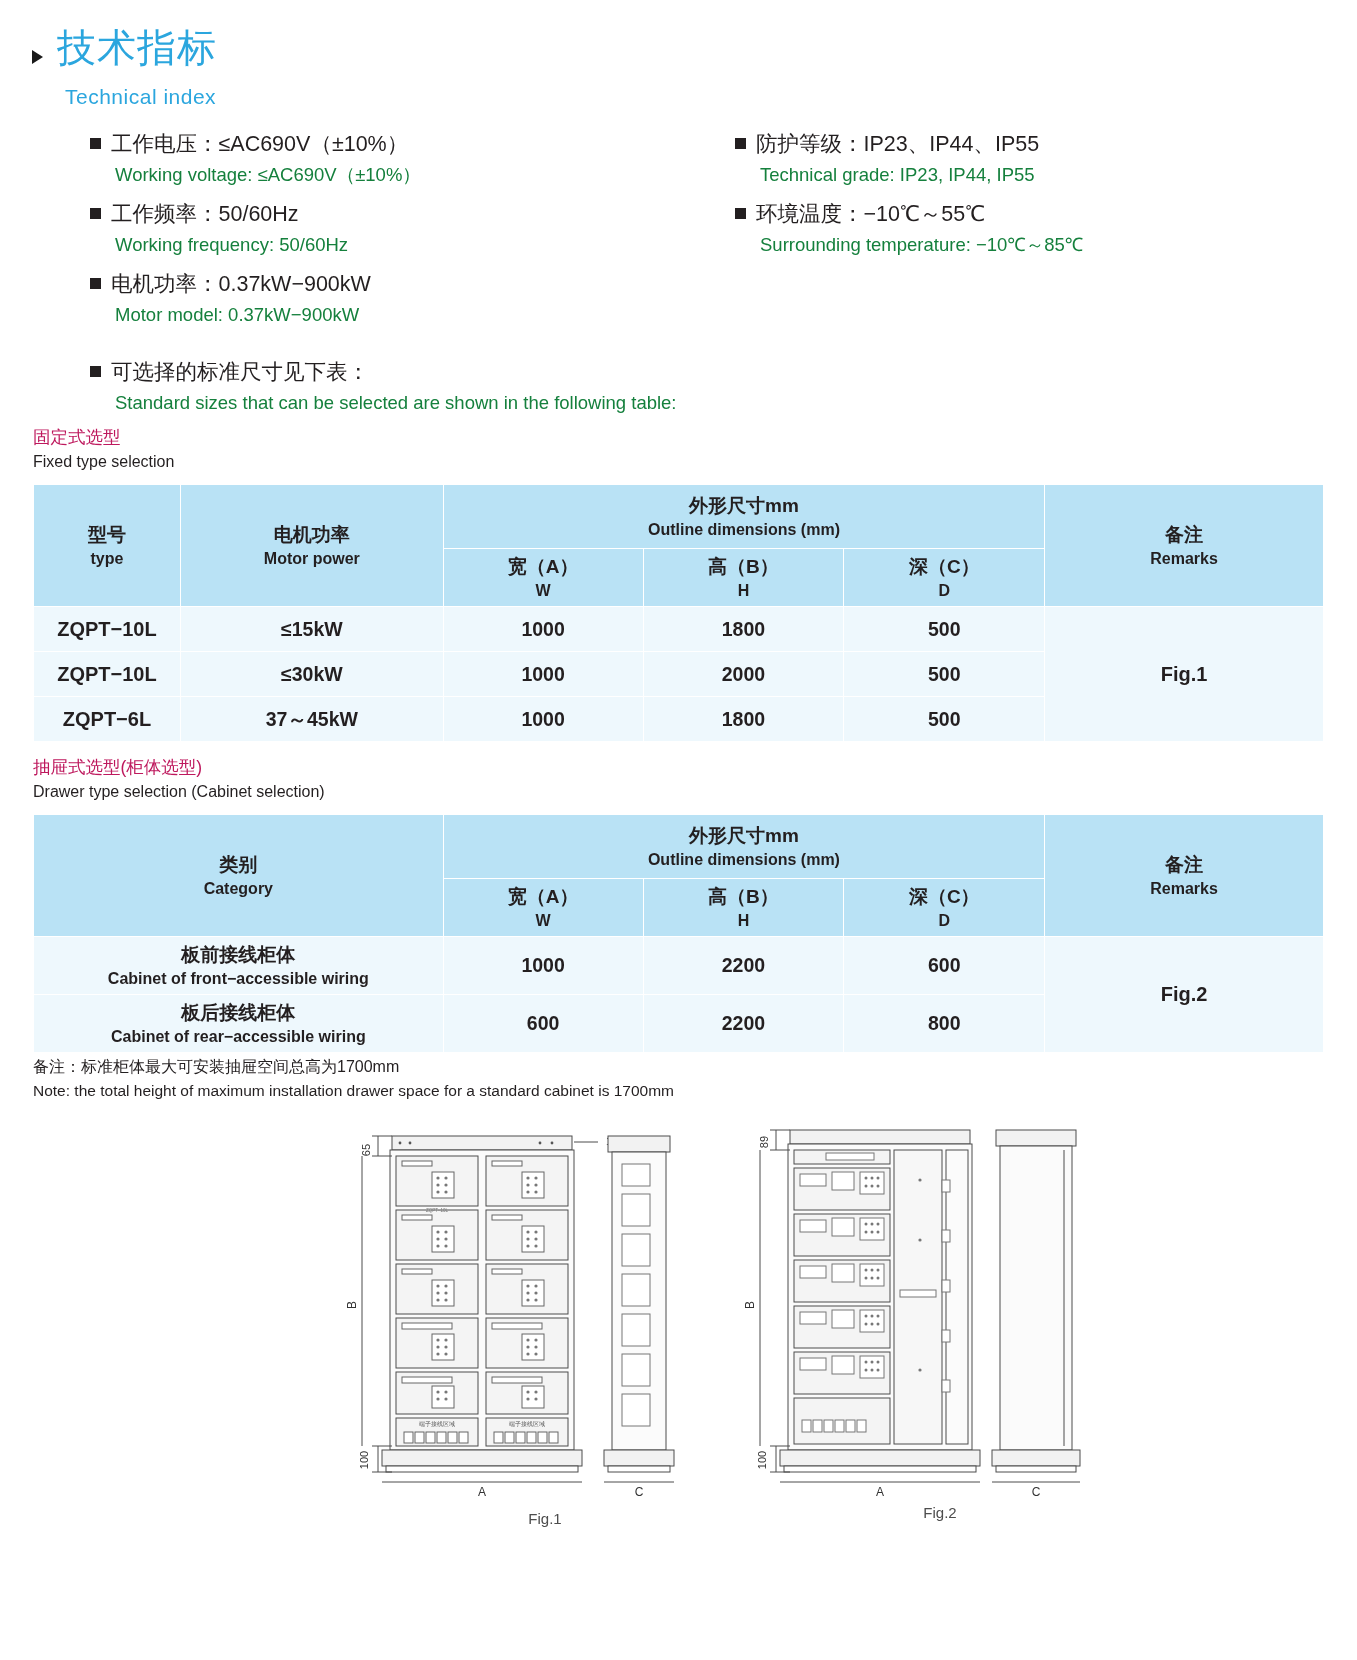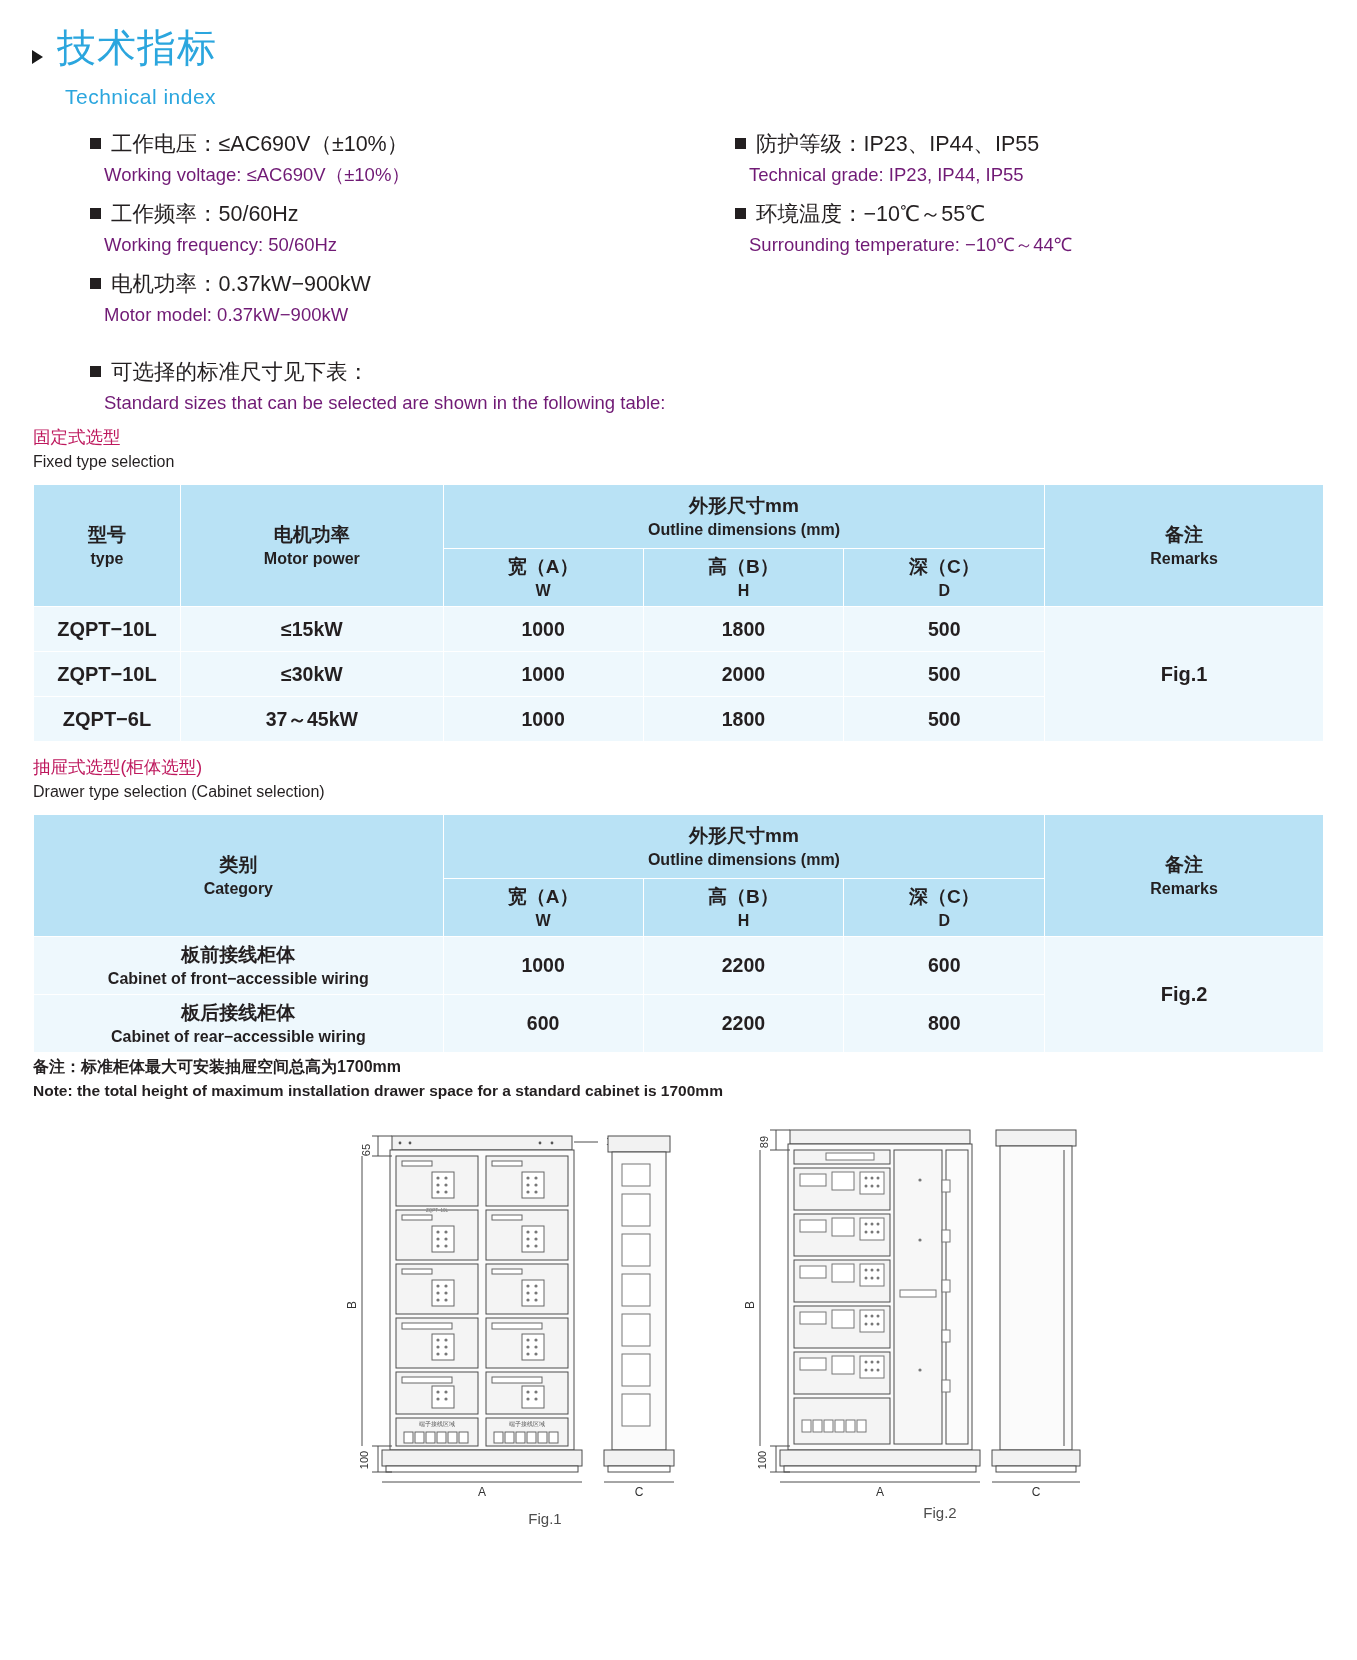--- a/index.html
+++ b/index.html
@@ -21,21 +21,21 @@
   .title-en { position:absolute; left:65px; top:85px; font-size:21px; color:#2ba6de; letter-spacing:0.5px; }
 
   
   .specs { position:absolute; left:0; top:128px; width:1357px; }
   .spec-col { position:absolute; }
   .col-left { left:90px; width:620px; }
   .col-right { left:735px; width:600px; }
   .spec-item { margin-bottom:8px; }
   .spec-cn { font-size:21.5px; color:#231f20; line-height:1.5; display:flex; align-items:flex-start; }
   .bullet { display:inline-block; width:11px; height:11px; background:#231f20; margin-right:10px; margin-top:10px; flex:none; }
-  .spec-en { font-size:18.5px; color:#701a75; margin-left:14px; line-height:1.6; }
+  .spec-en { font-size:18.5px; color:#15803d; margin-left:25px; line-height:1.6; }
 
   .spec-wide { position:absolute; left:90px; top:228px; width:900px; }
 
   
   .cap { position:absolute; left:33px; }
   .cap-cn { font-size:17.5px; color:#be185d; line-height:1.45; }
   .cap-en { font-size:16px; color:#231f20; line-height:1.45; }
 
   
   table { border-collapse:collapse; position:absolute; left:33px; width:1291px; }
@@ -99,21 +99,21 @@
           <span class="bullet"></span>
           <span>防护等级：IP23、IP44、IP55</span>
         </div>
         <div class="spec-en">Technical grade: IP23, IP44, IP55</div>
       </div>
       <div class="spec-item">
         <div class="spec-cn">
           <span class="bullet"></span>
           <span>环境温度：−10℃～55℃</span>
         </div>
-        <div class="spec-en">Surrounding temperature: −10℃～44℃</div>
+        <div class="spec-en">Surrounding temperature: −10℃～85℃</div>
       </div>
     </div>
 
     <div class="spec-wide">
       <div class="spec-cn">
         <span class="bullet"></span>
         <span>可选择的标准尺寸见下表：</span>
       </div>
       <div class="spec-en">Standard sizes that can be selected are shown in the following table:</div>
     </div>
@@ -248,21 +248,21 @@
           <span class="cn">板后接线柜体</span>
           <span class="en">Cabinet of rear−accessible wiring</span>
         </td>
         <td class="body-cell val">600</td>
         <td class="body-cell val">2200</td>
         <td class="body-cell val">800</td>
       </tr>
     </tbody>
   </table>
 
-  <div class="note" style="top:1055px;font-weight:bold;">
+  <div class="note" style="top:1055px;">
     <div class="note-cn">备注：标准柜体最大可安装抽屉空间总高为1700mm</div>
     <div class="note-en">Note: the total height of maximum installation drawer space for a standard cabinet is 1700mm</div>
   </div>
 
   <div class="figures">
     <svg width="1357" height="420" viewBox="0 0 1357 420">
       <g stroke="#4d4d4d" fill="none" stroke-width="1" font-family="Liberation Sans, sans-serif">
 
         <rect x="392" y="16" width="180" height="14" fill="#f2f2f2"></rect>
 

